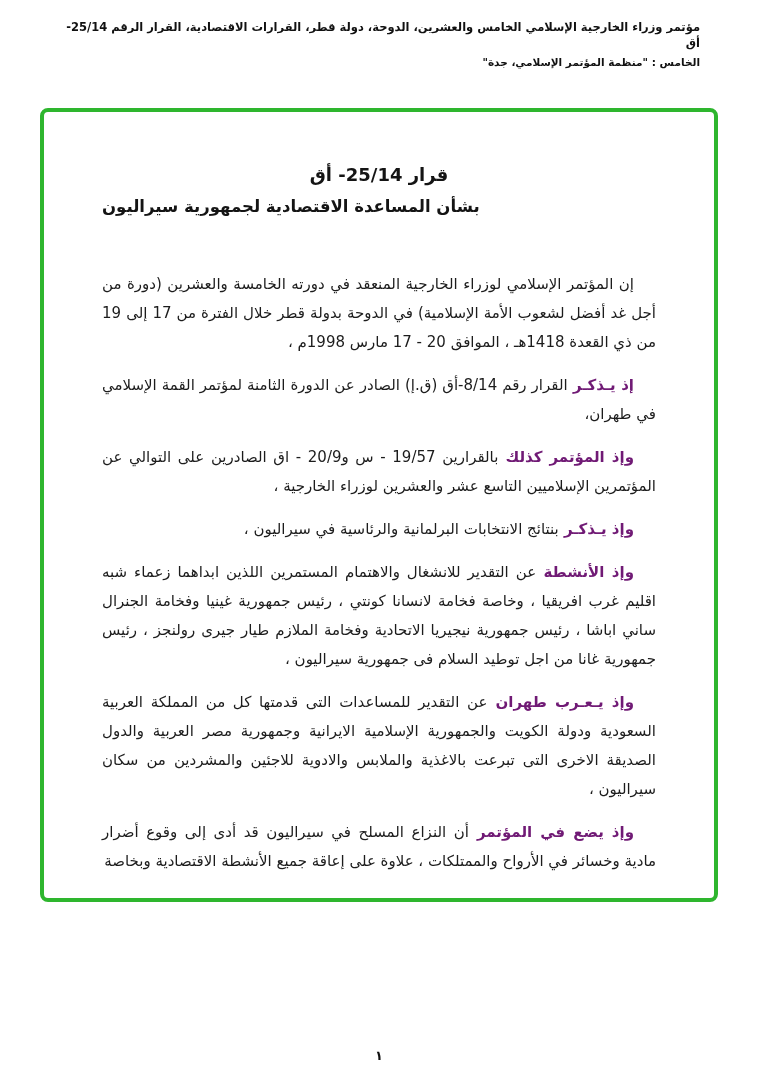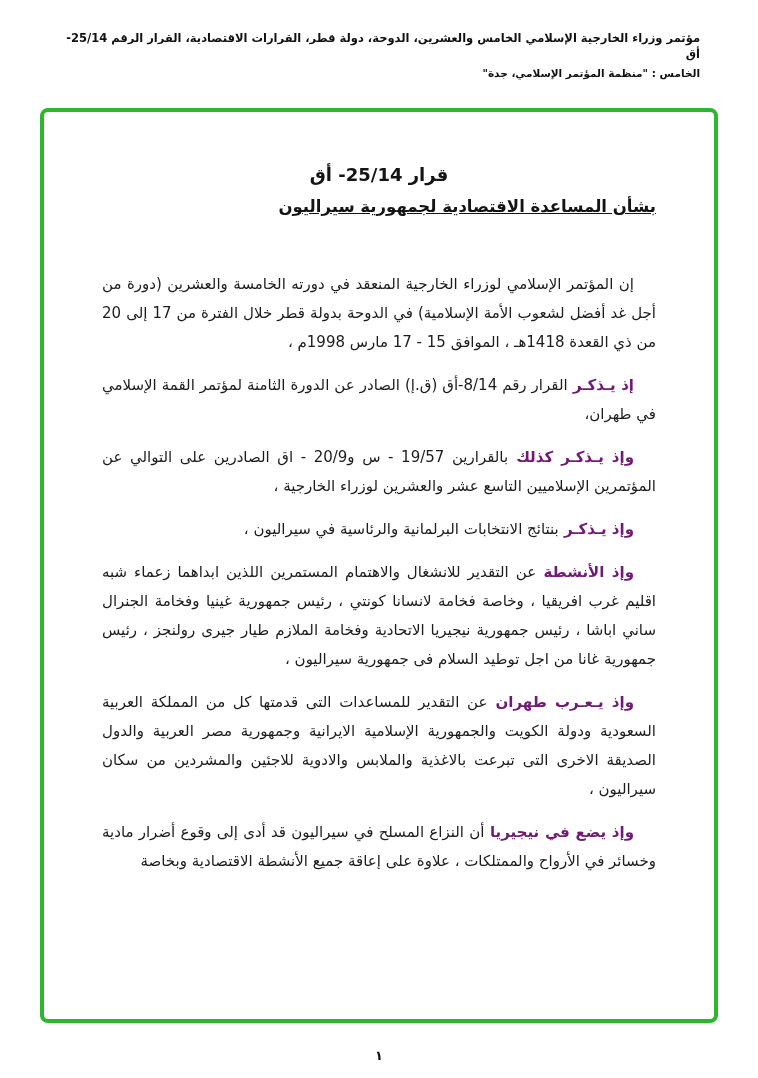--- a/index.html
+++ b/index.html
@@ -14,60 +14,59 @@
     height: 1078px;
     margin: 0 auto;
     background: #ffffff;
     font-family: "DejaVu Sans", sans-serif;
     color: #1c1c1c;
     overflow: hidden;
   }
   .doc-header {
     direction: rtl;
     text-align: right;
-    padding: 30px 58px 0 58px;
+    padding: 19px 58px 0 58px;
     font-weight: bold;
     color: #111;
   }
   .doc-header .line1 {
     font-size: 11.5px;
     line-height: 16px;
   }
   .doc-header .line2 {
     font-size: 10.5px;
     line-height: 15px;
     margin-top: 4px;
   }
   .bordered-box {
     position: absolute;
     left: 40px;
     top: 108px;
     width: 678px;
-    height: 915px;
+    height: 794px;
     border: 4px solid #2eb62e;
     border-radius: 8px;
     padding: 42px 58px 0 58px;
     direction: rtl;
     overflow: hidden;
     background: #ffffff;
   }
   .title {
     margin: 10px 0 12px 0;
     text-align: center;
     font-size: 18px;
     font-weight: bold;
     color: #141414;
   }
   .subtitle {
     margin: 0 0 54px 0;
-    text-align: right;
+    text-align: left;
     font-size: 16.5px;
     font-weight: bold;
     color: #141414;
-    text-decoration: underline;
   }
   .body-text p.para {
     margin: 0 0 14px 0;
     font-size: 15px;
     line-height: 29px;
     text-align: justify;
     text-indent: 22px;
     color: #1c1c1c;
   }
   .body-text p.para.gap-top {
@@ -100,27 +99,27 @@
     <div class="line2">
       <span>الخامس :</span>
       <span>"منظمة المؤتمر الإسلامي، جدة"</span>
     </div>
   </header>
 
   <section class="bordered-box" style="border-color: rgb(46, 182, 46);">
     <h1 class="title">قرار 25/14- أق</h1>
     <h2 class="subtitle">بشأن المساعدة الاقتصادية لجمهورية سيراليون</h2>
     <div class="body-text" id="paragraphs">
-        <p class="para">إن المؤتمر الإسلامي لوزراء الخارجية المنعقد في دورته الخامسة والعشرين (دورة من أجل غد أفضل لشعوب الأمة الإسلامية) في الدوحة بدولة قطر خلال الفترة من 17 إلى 20 من ذي القعدة 1418هـ ، الموافق 15 - 17 مارس 1998م ،</p>
+        <p class="para">إن المؤتمر الإسلامي لوزراء الخارجية المنعقد في دورته الخامسة والعشرين (دورة من أجل غد أفضل لشعوب الأمة الإسلامية) في الدوحة بدولة قطر خلال الفترة من 17 إلى 19 من ذي القعدة 1418هـ ، الموافق 20 - 17 مارس 1998م ،</p>
         <p class="para"><strong class="lead">إذ يـذكـر </strong>القرار رقم 8/14-أق (ق.إ) الصادر عن الدورة الثامنة لمؤتمر القمة الإسلامي في طهران،</p>
-        <p class="para"><strong class="lead">وإذ يـذكـر كذلك </strong>بالقرارين 19/57 - س و20/9 - اق الصادرين على التوالي عن المؤتمرين الإسلاميين التاسع عشر والعشرين لوزراء الخارجية ،</p>
+        <p class="para"><strong class="lead">وإذ المؤتمر كذلك </strong>بالقرارين 19/57 - س و20/9 - اق الصادرين على التوالي عن المؤتمرين الإسلاميين التاسع عشر والعشرين لوزراء الخارجية ،</p>
         <p class="para gap-top"><strong class="lead">وإذ يـذكـر </strong>بنتائج الانتخابات البرلمانية والرئاسية في سيراليون ،</p>
         <p class="para"><strong class="lead">وإذ الأنشطة </strong>عن التقدير للانشغال والاهتمام المستمرين اللذين ابداهما زعماء شبه اقليم غرب افريقيا ، وخاصة فخامة لانسانا كونتي ، رئيس جمهورية غينيا وفخامة الجنرال ساني اباشا ، رئيس جمهورية نيجيريا الاتحادية وفخامة الملازم طيار جيرى رولنجز ، رئيس جمهورية غانا من اجل توطيد السلام فى جمهورية سيراليون ،</p>
         <p class="para"><strong class="lead">وإذ يـعـرب طهران </strong>عن التقدير للمساعدات التى قدمتها كل من المملكة العربية السعودية ودولة الكويت والجمهورية الإسلامية الايرانية وجمهورية مصر العربية والدول الصديقة الاخرى التى تبرعت بالاغذية والملابس والادوية للاجئين والمشردين من سكان سيراليون ،</p>
-        <p class="para"><strong class="lead">وإذ يضع في نيجيريا </strong>أن النزاع المسلح في سيراليون قد أدى إلى وقوع أضرار مادية وخسائر في الأرواح والممتلكات ، علاوة على إعاقة جميع الأنشطة الاقتصادية وبخاصة</p>
+        <p class="para"><strong class="lead">وإذ يضع في المؤتمر </strong>أن النزاع المسلح في سيراليون قد أدى إلى وقوع أضرار مادية وخسائر في الأرواح والممتلكات ، علاوة على إعاقة جميع الأنشطة الاقتصادية وبخاصة</p>
       </div>
   </section>
 
   <footer class="page-footer">
     <span class="page-number">١</span>
   </footer>
 
 </div>
 
 </body></html>

